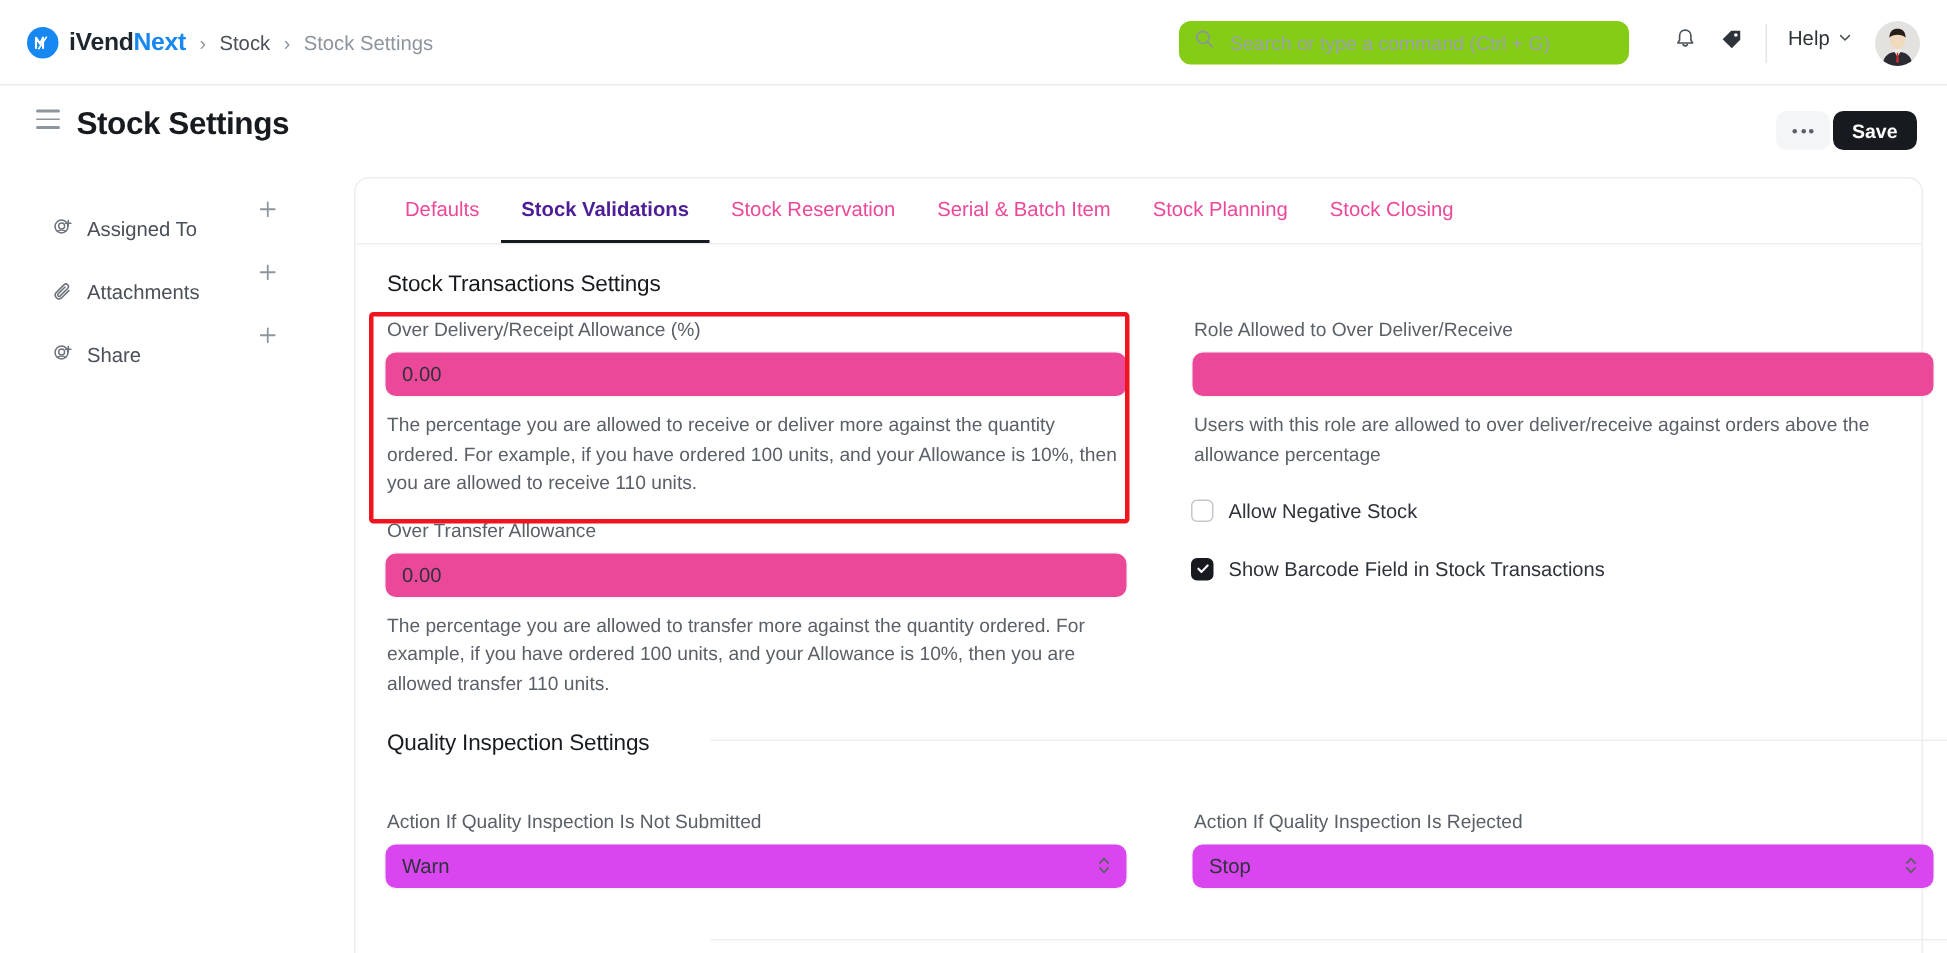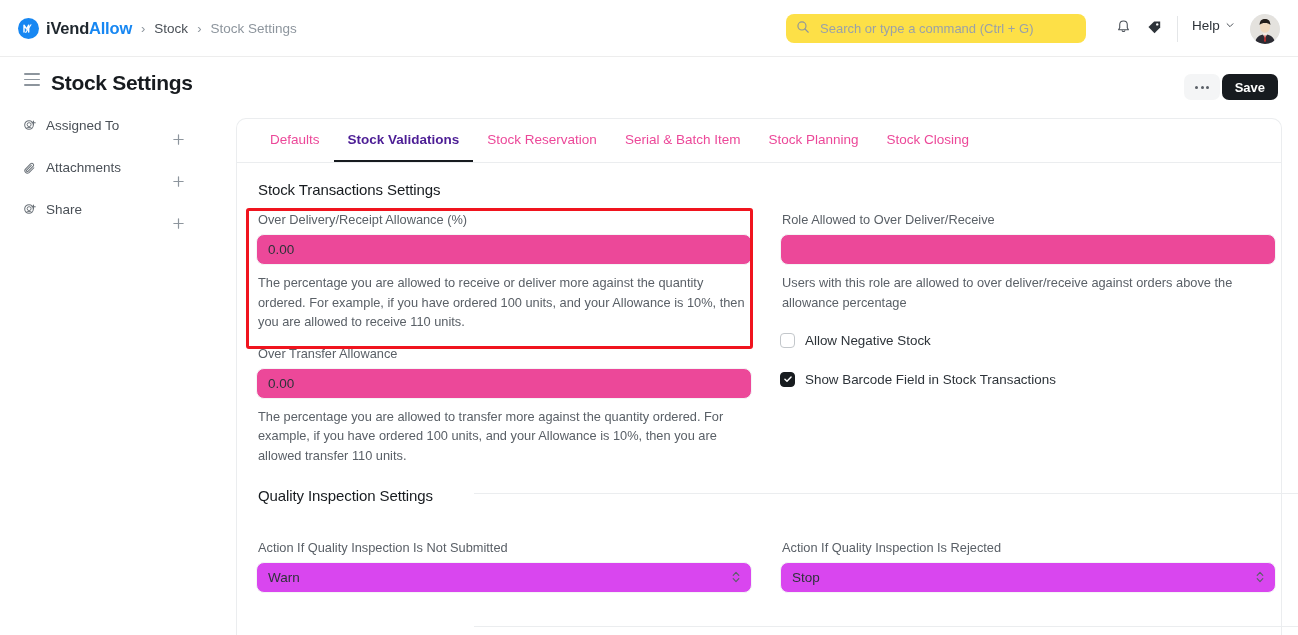--- a/index.html
+++ b/index.html
@@ -43,21 +43,21 @@
     user-select: none;
   }
   .crumb {
     font-size: 13.5px; color: #4a5057; white-space: nowrap;
   }
   .crumb.muted { color: #8d959d; }
 
   .search-wrap {
     position: absolute; left: 786px; top: 14px;
     width: 300px; height: 29px;
-    background: #fde047; border-radius: 8px;
+    background: #84cc16; border-radius: 8px;
     display: flex; align-items: center; padding: 0 10px; gap: 8px;
   }
   .search-input {
     border: none; background: transparent; outline: none;
     font-family: "Liberation Sans", sans-serif;
     font-size: 13px; color: #2d3339; width: 100%;
   }
   .search-input::placeholder { color: #9aa1a8; }
 
   .nav-icon-btn {
@@ -123,22 +123,22 @@
     font-size: 13px; font-weight: bold; cursor: pointer;
   }
 
   
   .sidebar {
     position: absolute; left: 0; top: 118px;
     width: 224px;
   }
   .side-row {
     position: relative; height: 42px;
-    display: flex; align-items: flex-start;
-    padding-left: 22px;
+    display: flex; align-items: flex-end;
+    padding-left: 34px;
   }
   .side-icon {
     width: 16px; height: 16px; flex: 0 0 auto;
     display: flex; align-items: center; justify-content: center;
     margin-right: 8px;
   }
   .side-label {
     font-size: 13.5px; color: #4a5057; white-space: nowrap;
   }
   .side-plus {
@@ -172,21 +172,21 @@
     color: #4c1d95; font-weight: bold;
     border-bottom-color: #171b1f;
   }
 
   .card-body { padding: 18px 22px 0 19px; }
   .section-title {
     font-size: 15px; font-weight: normal; color: #171b1f;
     margin: 0 0 6px 2px; letter-spacing: -0.1px;
   }
   .cols {
-    display: flex; gap: 28px;
+    display: flex; gap: 42px;
   }
   .col { width: 496px; flex: 0 0 496px; }
 
   .field { margin-bottom: 2px; }
   .field-label {
     font-size: 12.8px; color: #5a6067;
     margin: 0 0 7px 2px;
   }
   .ctrl {
     width: 100%; height: 31px;
@@ -255,21 +255,21 @@
 <body>
 
 <div class="navbar">
   <div class="brand">
     <span class="brand-mark">
       <svg width="15" height="15" viewBox="0 0 16 16">
         <path d="M3.2 11.8 V4.4 L6.1 8.6 L8.2 4.4 V11.8" stroke="#ffffff" stroke-width="1.5" fill="none" stroke-linejoin="round" stroke-linecap="round"></path>
         <path d="M10.6 4.0 L5.1 12.2" stroke="#ffffff" stroke-width="1.2" fill="none" stroke-linecap="round"></path>
       </svg>
     </span>
-    <span class="brand-text"><span class="b1">iVend</span><span class="b2">Allow</span></span>
+    <span class="brand-text"><span class="b1">iVend</span><span class="b2">Next</span></span>
   </div>
 
   <span class="crumb-sep">›</span>
   <span class="crumb">Stock</span>
   <span class="crumb-sep">›</span>
   <span class="crumb muted">Stock Settings</span>
 
   <div class="search-wrap">
     <span>
       <svg width="14" height="14" viewBox="0 0 16 16">

